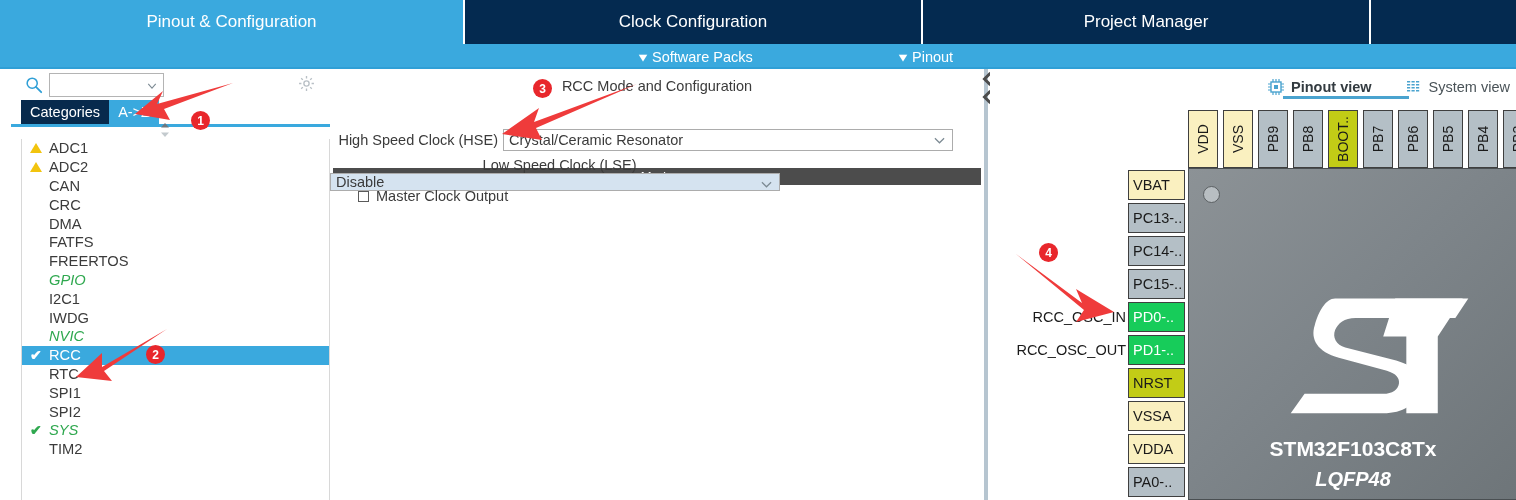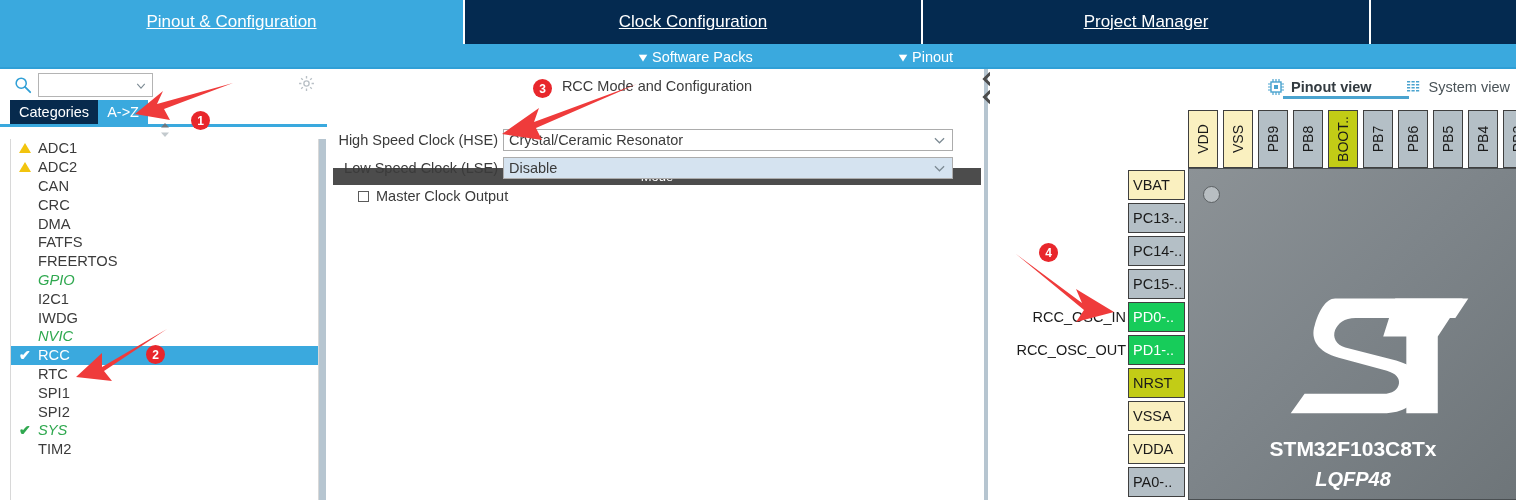--- a/index.html
+++ b/index.html
@@ -7,39 +7,39 @@
   body {
     width:1516px; height:500px; overflow:hidden;
     background:#ffffff;
     font-family:"Liberation Sans", sans-serif;
     position:relative;
   }
 
   
   #tabbar { position:absolute; left:0; top:0; width:1516px; height:44px; background:#032b50; display:flex; }
   .tab { height:44px; display:flex; align-items:center; justify-content:center;
-         color:#ffffff; font-size:17px; border-right:2px solid #ffffff;text-decoration:underline; }
+         color:#ffffff; font-size:17px; border-right:2px solid #ffffff; }
   .tab.active { background:#3aa9de; }
   .tab.inactive { background:#042a50; }
   #tab-pinout { width:465px; }
   #tab-clock  { width:458px; }
   #tab-project{ width:448px; }
   #tab-tools  { width:145px; border-right:none; }
 
   
   #subbar { position:absolute; left:0; top:44px; width:1516px; height:25px; background:#3aa9de; }
   #subbar .menu { position:absolute; top:0; height:25px; display:flex; align-items:center;
                   color:#ffffff; font-size:14.5px; gap:6px; }
   #menu-softpacks { left:640px; }
   #menu-pinout { left:900px; }
   .chev { font-size:12px; line-height:1; transform:scaleX(1.25); font-weight:bold; }
   #subbar-underline { position:absolute; left:0; top:67px; width:1516px; height:2px; background:#2f9fd6; }
 
   
-  #leftpanel { position:absolute; left:0; top:69px; width:327px; height:431px; background:#ffffff; }
+  #leftpanel { position:absolute; left:11px; top:69px; width:327px; height:431px; background:#ffffff; }
   #search-row { position:absolute; left:0; top:0; width:327px; height:33px; }
   #search-icon { position:absolute; left:14px; top:7px; width:18px; height:18px; }
   #search-box { position:absolute; left:38px; top:4px; width:115px; height:24px;
                 background:#ffffff; border:1px solid #b4b4b4; }
   #search-caret { position:absolute; right:6px; top:7px; width:10px; height:10px; }
   #gear-icon { position:absolute; left:297px; top:74px; width:19px; height:19px; }
 
   #modetabs { position:absolute; left:10px; top:31px; height:24px; display:flex; }
   .mtab { height:24px; display:flex; align-items:center; justify-content:center;
           font-size:14.5px; color:#ffffff; padding:0 9px; }
@@ -74,21 +74,21 @@
                  color:#ffffff; font-size:13px; display:flex; align-items:center; justify-content:center; }
   .cfg-row { position:absolute; left:0; height:22px; display:flex; align-items:center; }
   .cfg-label { text-align:right; font-size:14.5px; color:#3b3b3b; padding-right:5px; }
   .combo { height:22px; border:1px solid #acacac; background:#ffffff; position:relative;
            display:flex; align-items:center; }
   .combo .cval { font-size:14.5px; color:#3b3b3b; padding-left:5px; }
   .combo.disabled { background:#d5e3f0; }
   .combo .carrow { position:absolute; right:7px; top:5px; width:11px; height:11px; }
 
   #row-hse { top:60px; }
-  #row-lse { top:88px; }
+  #row-lse { top:88px;flex-direction:column; }
   #chk-row { position:absolute; left:358px; top:188px; display:flex; align-items:center; gap:7px; }
   #chk-box { width:11px; height:11px; border:1px solid #5a5a5a; background:#fff; }
   #chk-label { font-size:14.5px; color:#3b3b3b; }
 
   #center-divider { position:absolute; left:984px; top:69px; width:4px; height:431px; background:#b6c5d0; }
   #collapse-arrows { position:absolute; left:982px; top:72px; width:10px; height:36px; }
 
   
   #rightpanel { position:absolute; left:990px; top:69px; width:526px; height:431px; background:#ffffff; }
   #viewtabs { position:absolute; right:6px; top:5px; height:26px; display:flex; align-items:center; gap:34px; }

